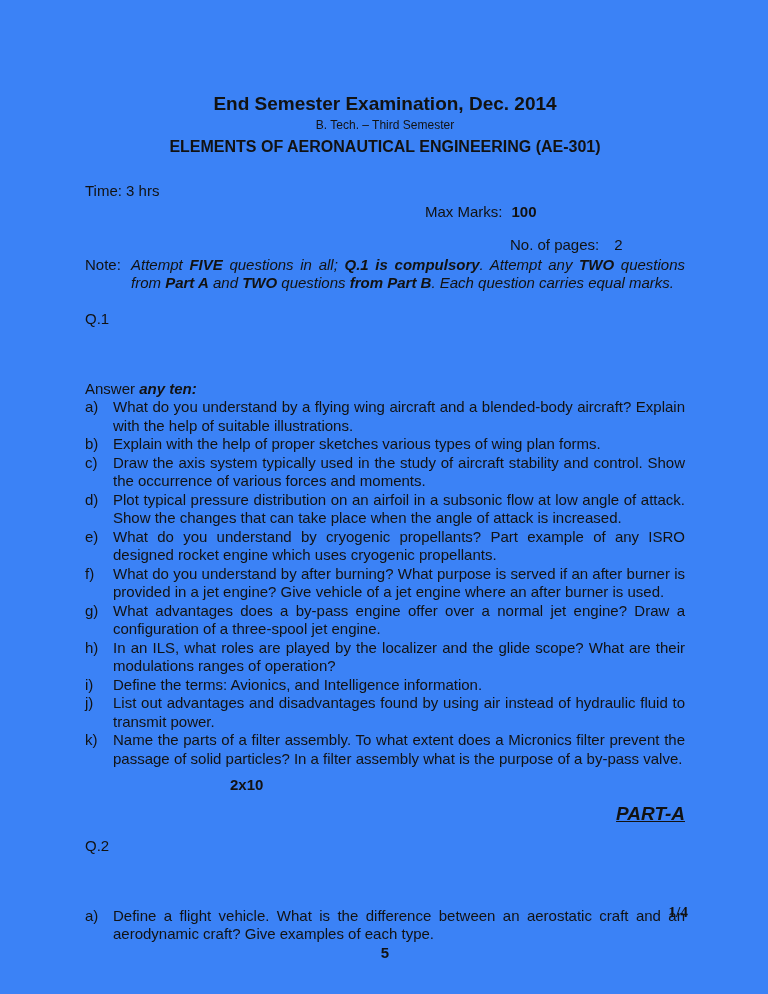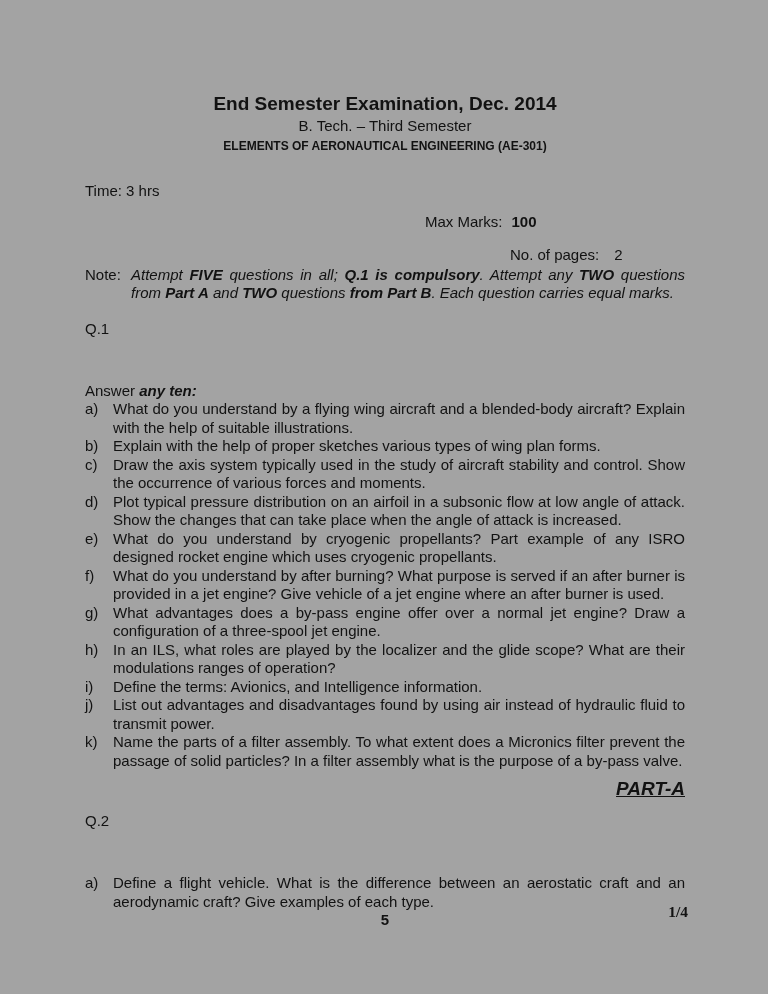--- a/index.html
+++ b/index.html
@@ -1,52 +1,52 @@
 <!DOCTYPE html>
 <html><head>
 <meta charset="utf-8">
 <style>
   html, body { margin: 0; padding: 0; background: #ffffff; }
   .page {
     position: relative;
     width: 768px;
     height: 994px;
-    background: #a3a3a3;
+    background: #3b82f6;
     color: #121212;
     font-family: "Liberation Sans", "DejaVu Sans", sans-serif;
     font-size: 15px;
     line-height: 18.5px;
     overflow: hidden;
   }
   .content {
     position: absolute;
     left: 85px;
     top: 0;
     width: 600px;
     padding-top: 92px;
   }
   .hdr { text-align: center; }
   .hdr-title  { font-size: 19px; font-weight: bold; line-height: 23px; }
-  .hdr-sub    { font-size: 15px; line-height: 21px; }
-  .hdr-course { font-size: 12px; font-weight: bold; line-height: 21px; }
+  .hdr-sub    { font-size: 12px; line-height: 21px; }
+  .hdr-course { font-size: 16px; font-weight: bold; line-height: 21px; }
 
   .time-row  { margin-top: 25px; }
-  .marks-row { margin-top: 12px; margin-left: 340px; }
+  .marks-row { margin-top: 2px; margin-left: 340px; }
   .marks-row .val { font-weight: bold; margin-left: 9px; }
   .pages-row { margin-top: 15px; margin-left: 425px; }
   .pages-row .val { margin-left: 15px; }
 
   .note-row { display: flex; margin-top: 1px; }
   .note-label { width: 46px; flex: 0 0 46px; }
   .note-text { flex: 1; font-style: italic; text-align: justify; }
 
   .qblock { display: flex; flex-direction: column; }
   .q1 { margin-top: 17px; }
   .qnum { width: 62px; flex: 0 0 62px; }
-  .qbody { flex: 1; }
+  .qbody { flex: 1; margin-top: 8px; }
   .item { display: flex; }
   .item-letter { width: 28px; flex: 0 0 28px; }
   .item-text { flex: 1; text-align: justify; }
 
   .marks1 { margin-top: 8px; margin-left: 145px; font-weight: bold; }
   .part-heading {
     margin-top: 7px;
     text-align: right;
     font-size: 19px;
     line-height: 24px;
@@ -138,20 +138,21 @@
           <div class="item-letter">j)</div>
           <div class="item-text">List out advantages and disadvantages found by using air instead of hydraulic fluid to transmit power.</div>
         </div>
         <div class="item">
           <div class="item-letter">k)</div>
           <div class="item-text">Name the parts of a filter assembly. To what extent does a Micronics filter prevent the passage of solid particles? In a filter assembly what is the purpose of a by-pass valve.</div>
         </div>
       </div>
     </div>
 
+    <div class="marks1">2x10</div>
 
     <div class="part-heading">
       <span>PART-A</span>
     </div>
 
     <div class="qblock q2">
       <div class="qnum">Q.2</div>
       <div class="qbody">
         <div class="item">
           <div class="item-letter">a)</div>

